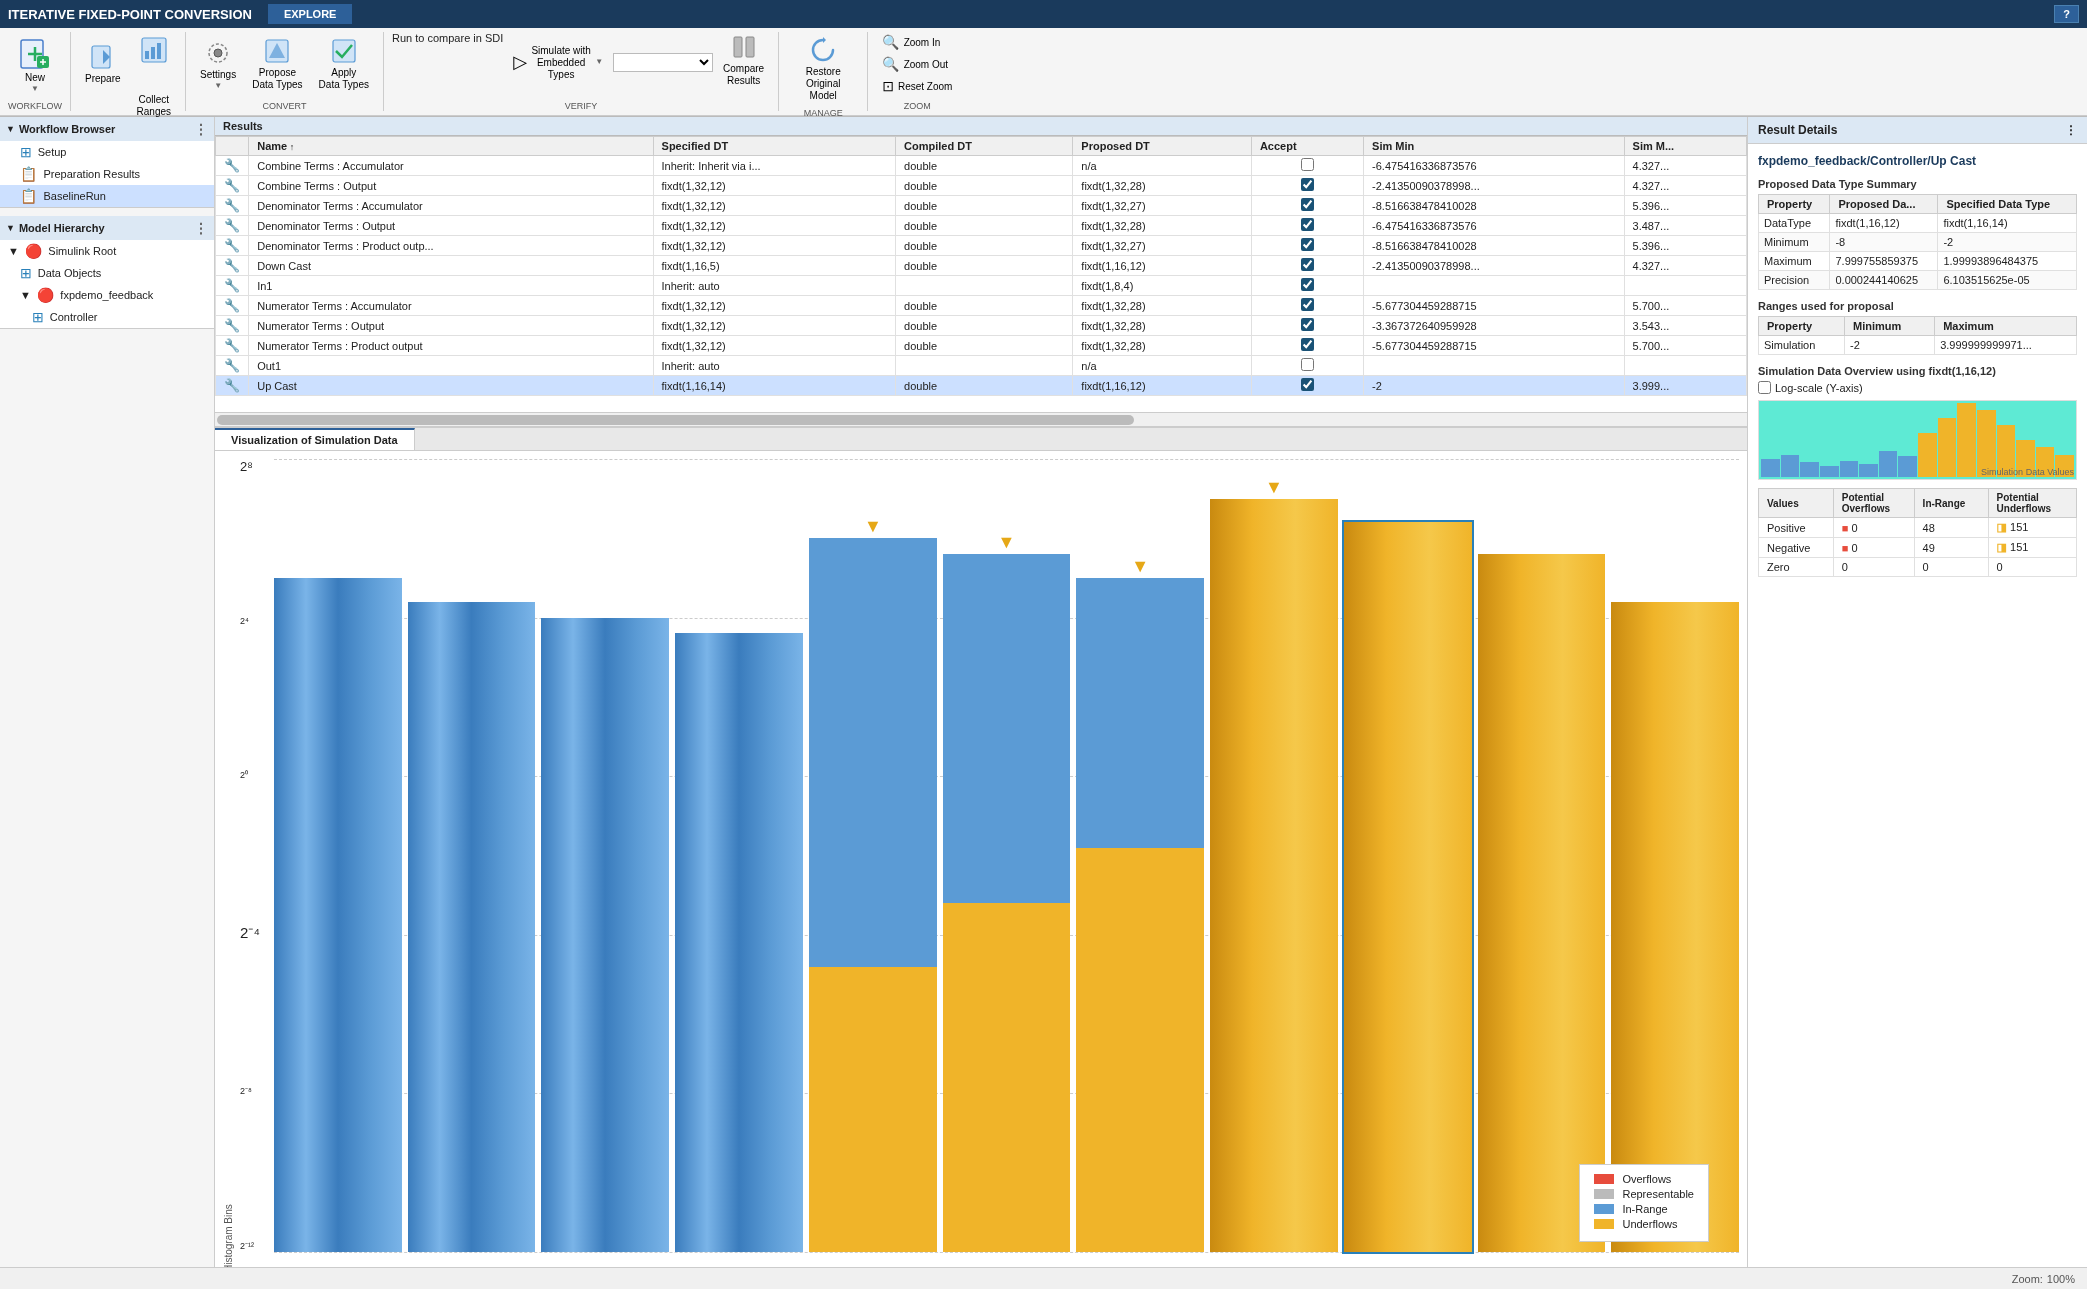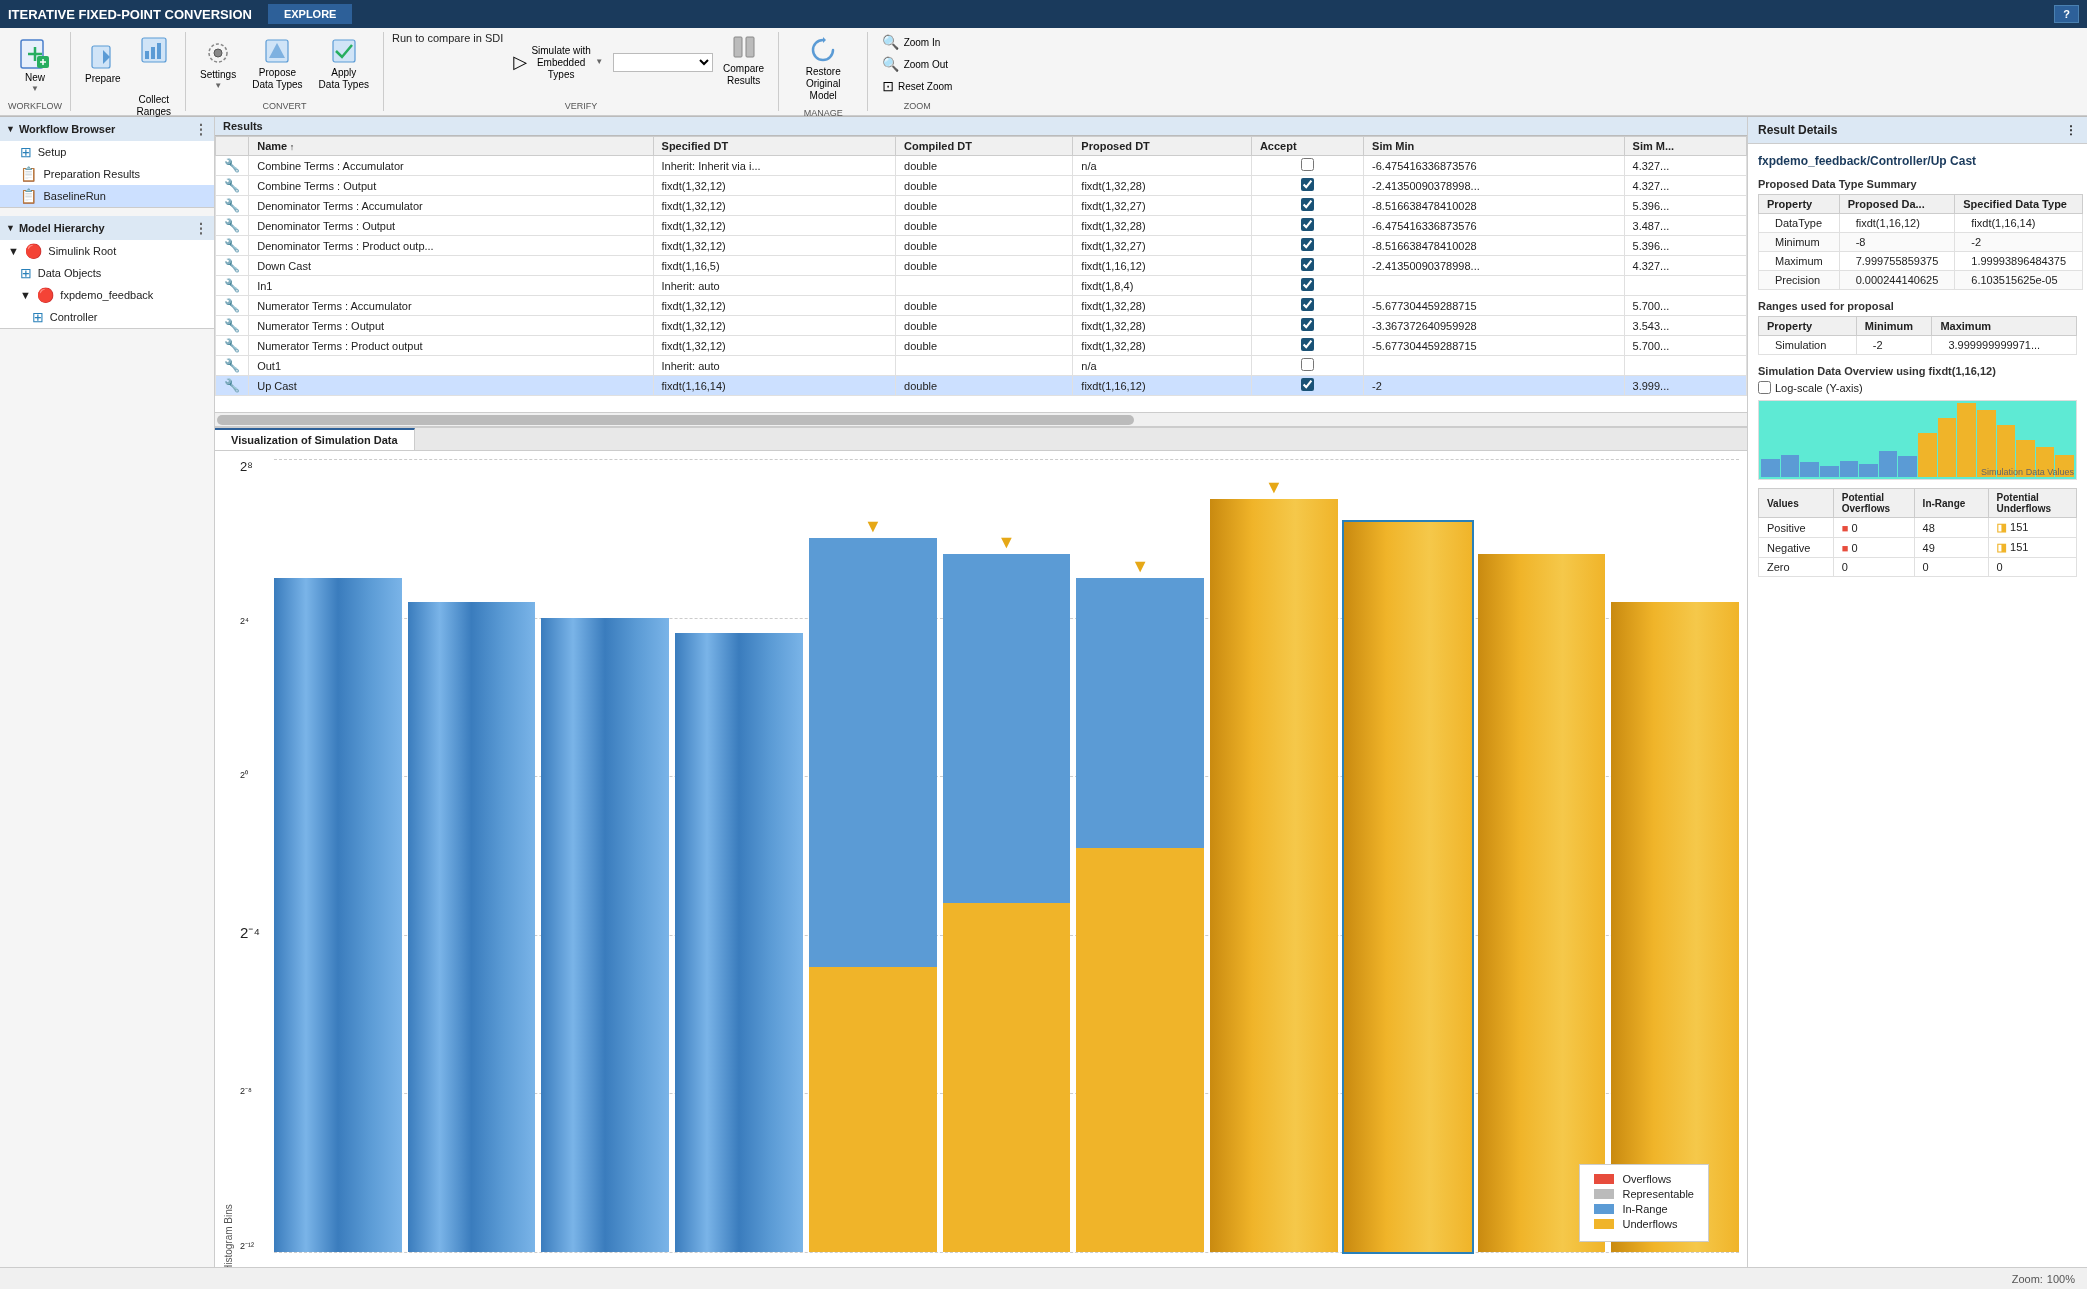--- a/index.html
+++ b/index.html
@@ -378,21 +378,21 @@
       font-size: 11px;
     }
     .detail-table th {
       background: #f0f0f0;
       border: 1px solid #ccc;
       padding: 3px 8px;
       text-align: left;
     }
     .detail-table td {
       border: 1px solid #e0e0e0;
-      padding: 3px 16px;
+      padding: 3px 5px;
     }
     .detail-table tr:nth-child(even) td { background: #fafafa; }
 
     
     .sim-table {
       border-collapse: collapse;
       width: 100%;
       font-size: 11px;
     }
     .sim-table th {

